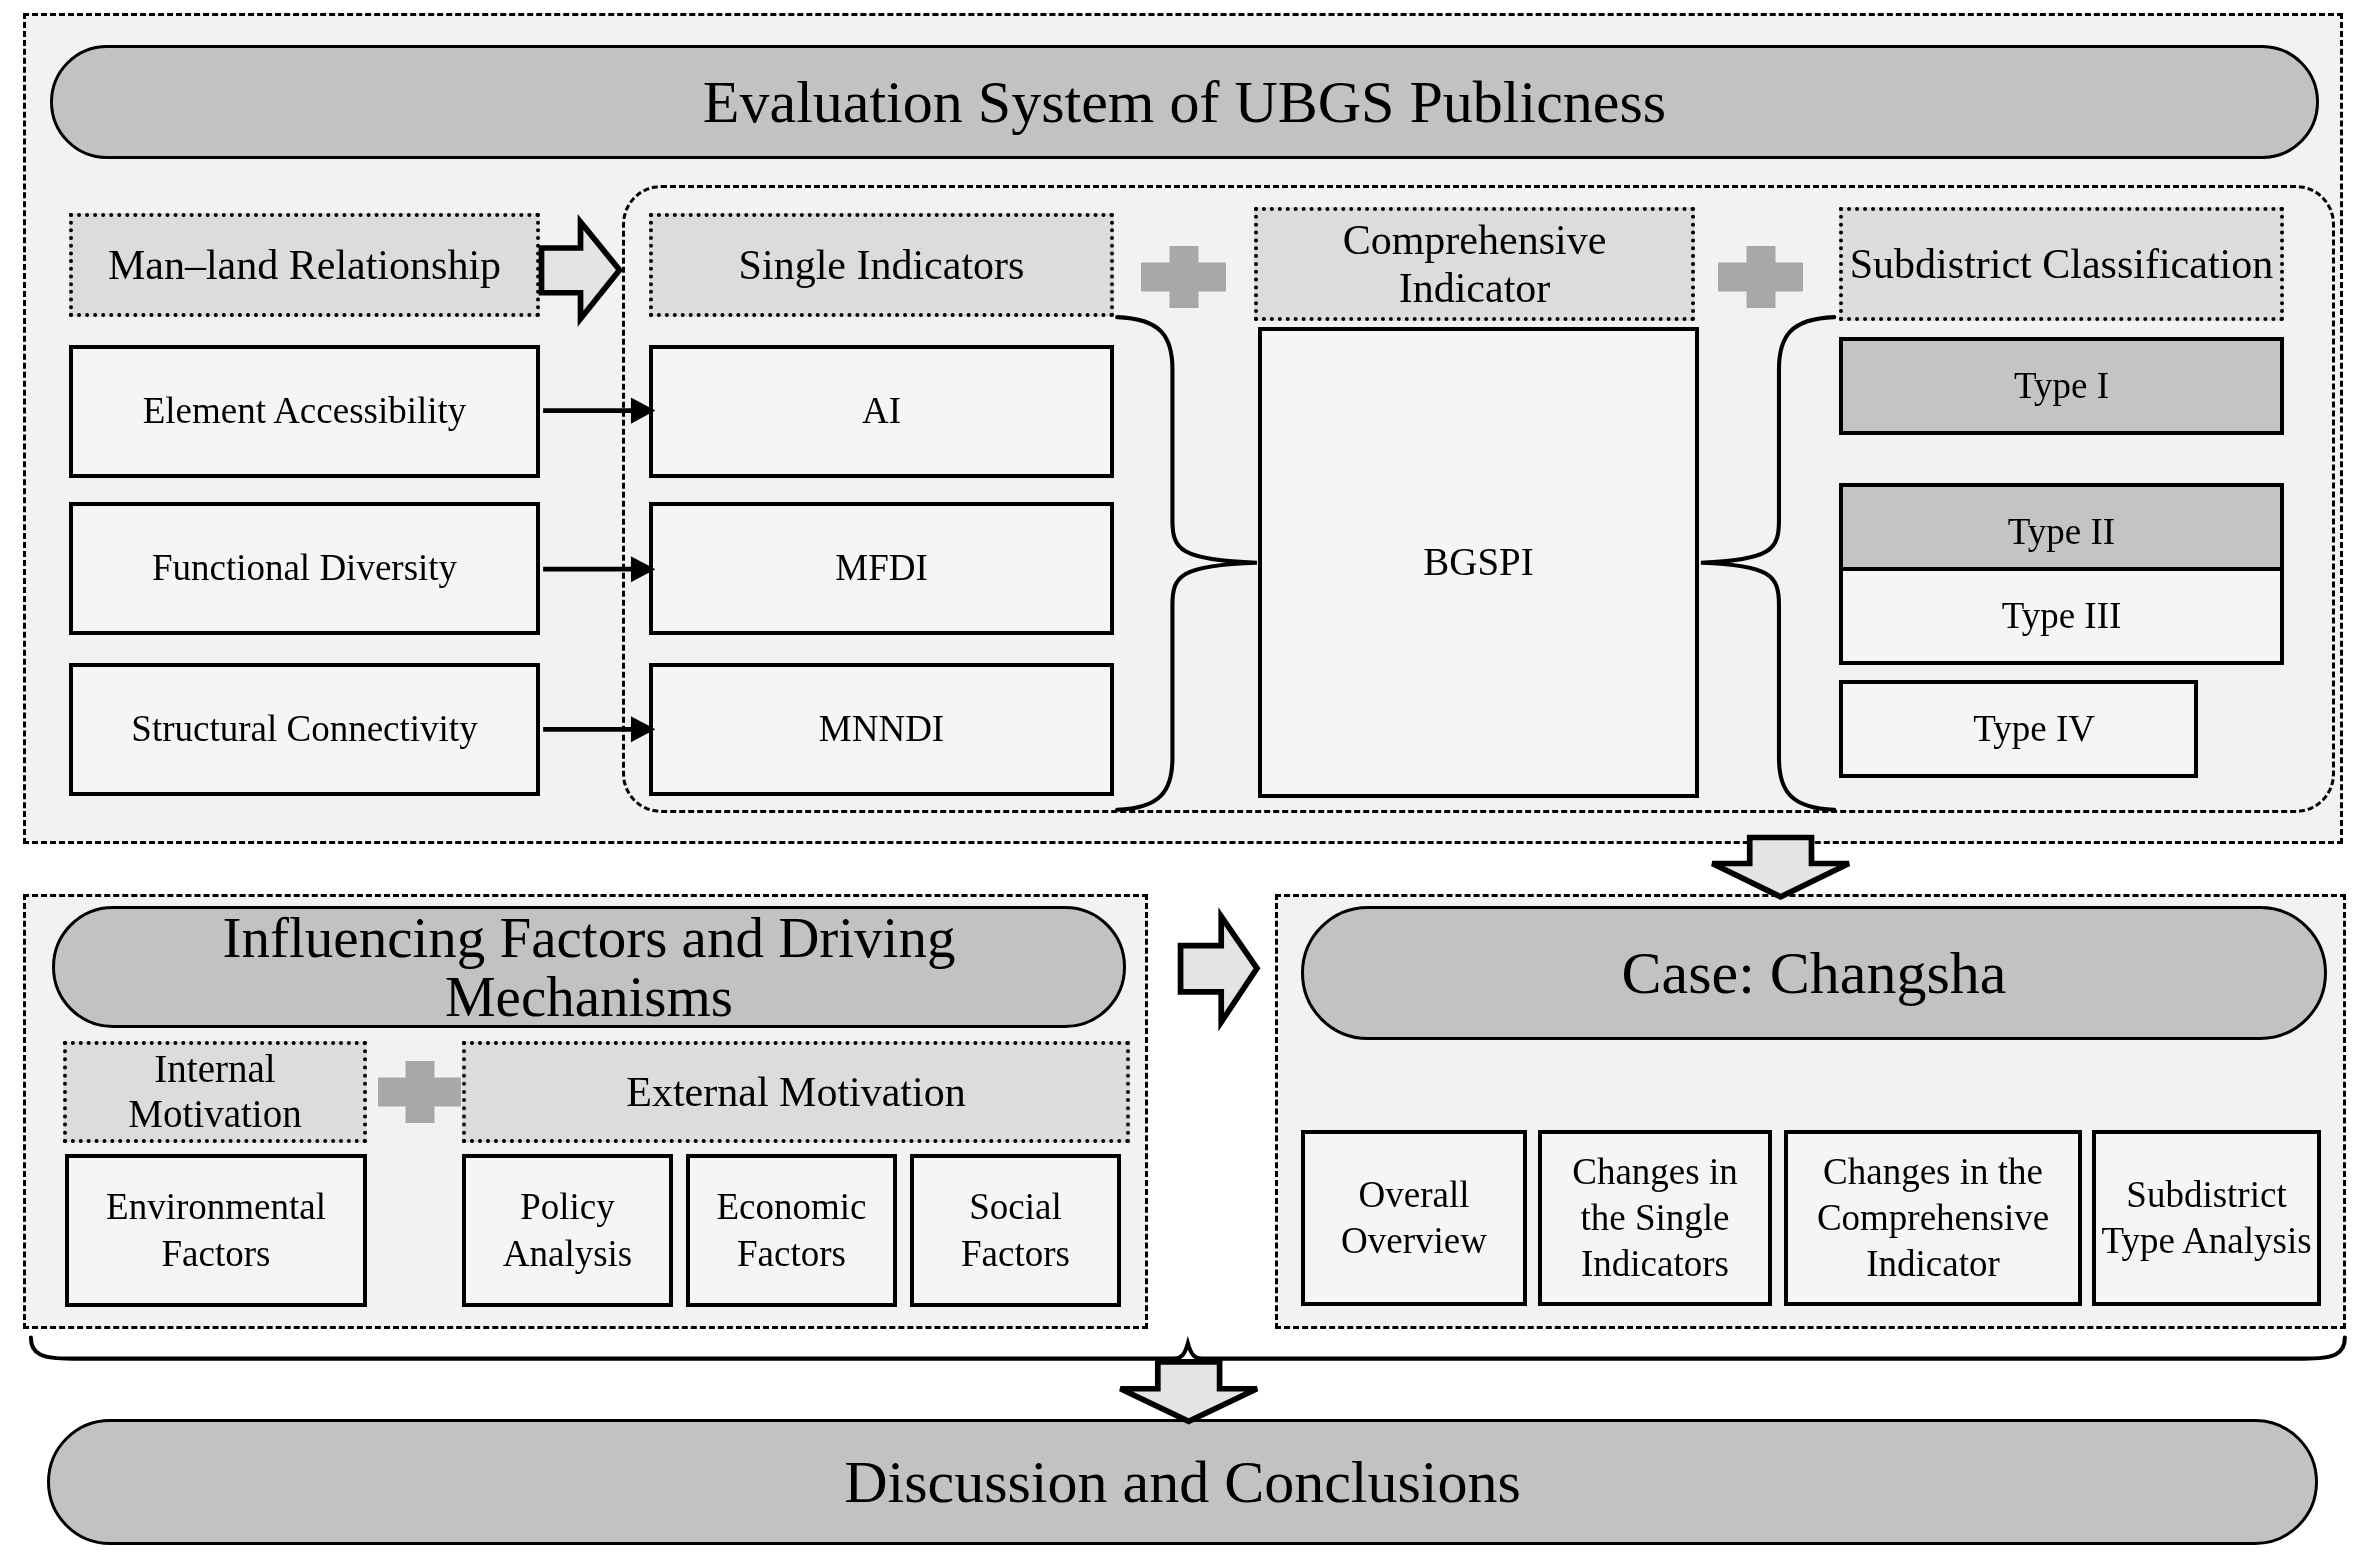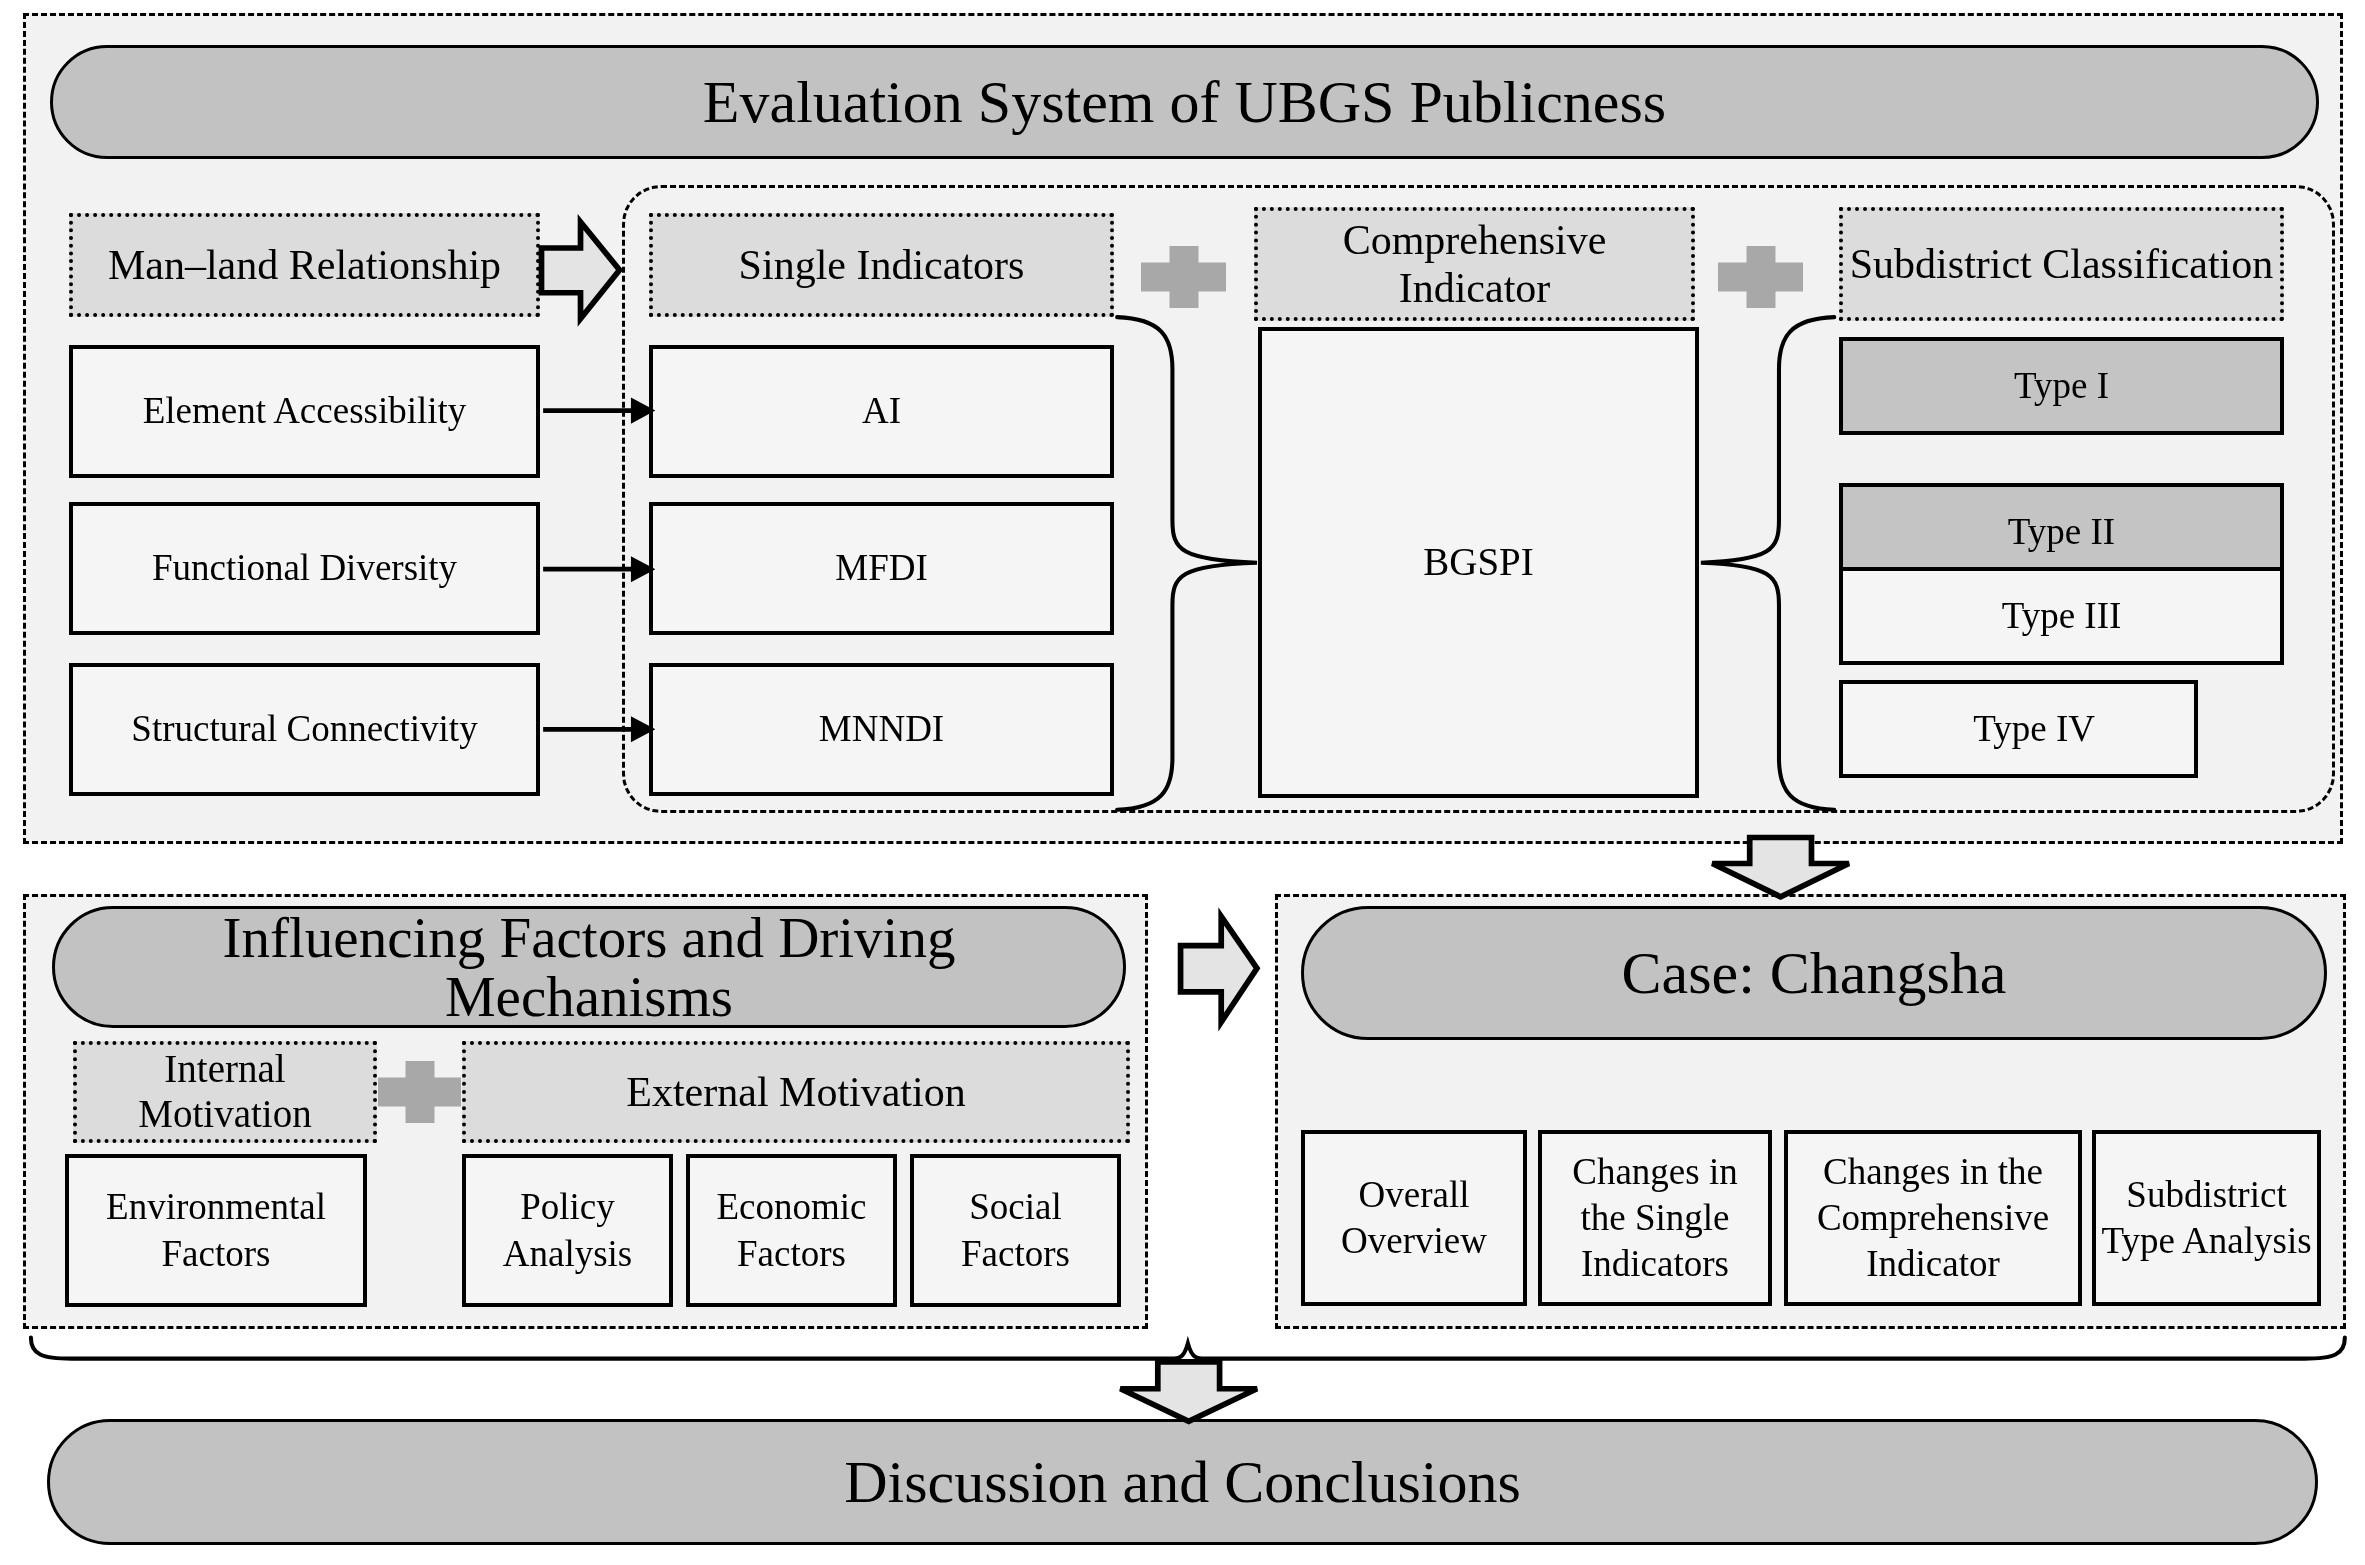--- a/index.html
+++ b/index.html
@@ -97,21 +97,21 @@
   <div class="abs box center" style="left:1839px;top:680px;width:359px;height:98px;padding-left:36px;">
     <span>Type IV</span>
   </div>
 
   <div class="abs dashc" style="left:23px;top:894px;width:1125px;height:435px;"></div>
 
   <div class="abs pill center" style="left:52px;top:906px;width:1074px;height:122px;font-size:57px;padding:0 33px;">
     <span>Influencing Factors and Driving Mechanisms</span>
   </div>
 
-  <div class="abs hdr center" style="left:73px;top:1041px;width:304px;height:102px;font-size:39px;">
+  <div class="abs hdr center" style="left:63px;top:1041px;width:304px;height:102px;font-size:39px;">
     <span>Internal Motivation</span>
   </div>
 
   <div class="plus" style="left:378px;top:1061px;width:83px;height:62px;">
     <div class="h"></div>
       <div class="v"></div>
   </div>
 
   <div class="abs hdr center" style="left:462px;top:1041px;width:668px;height:102px;">
     <span>External Motivation</span>

